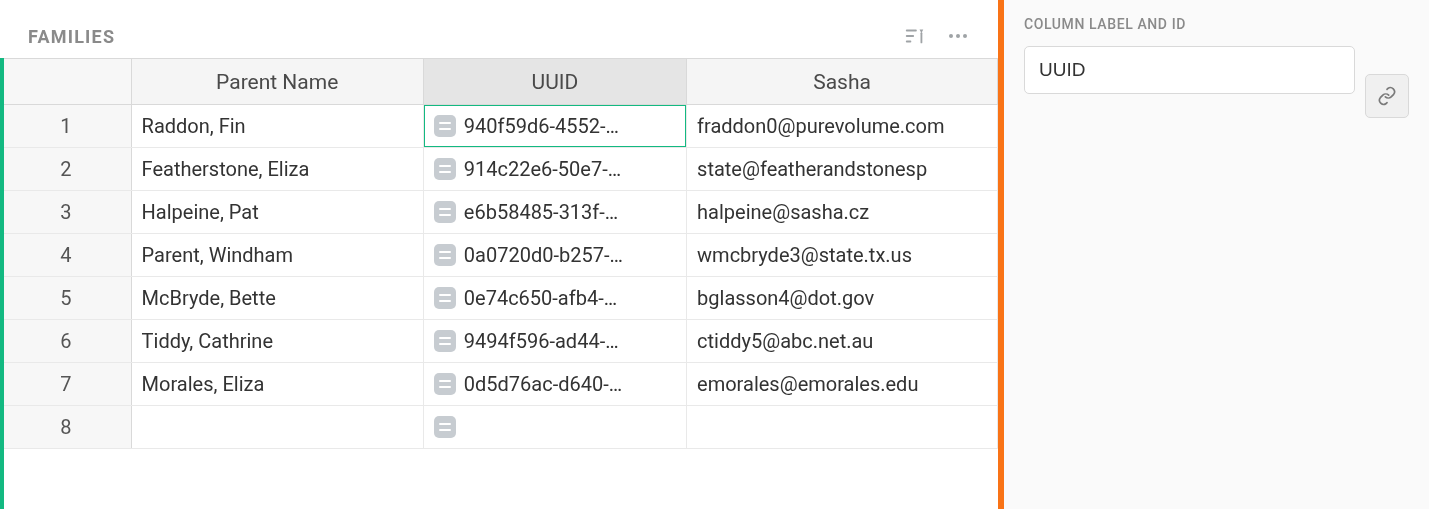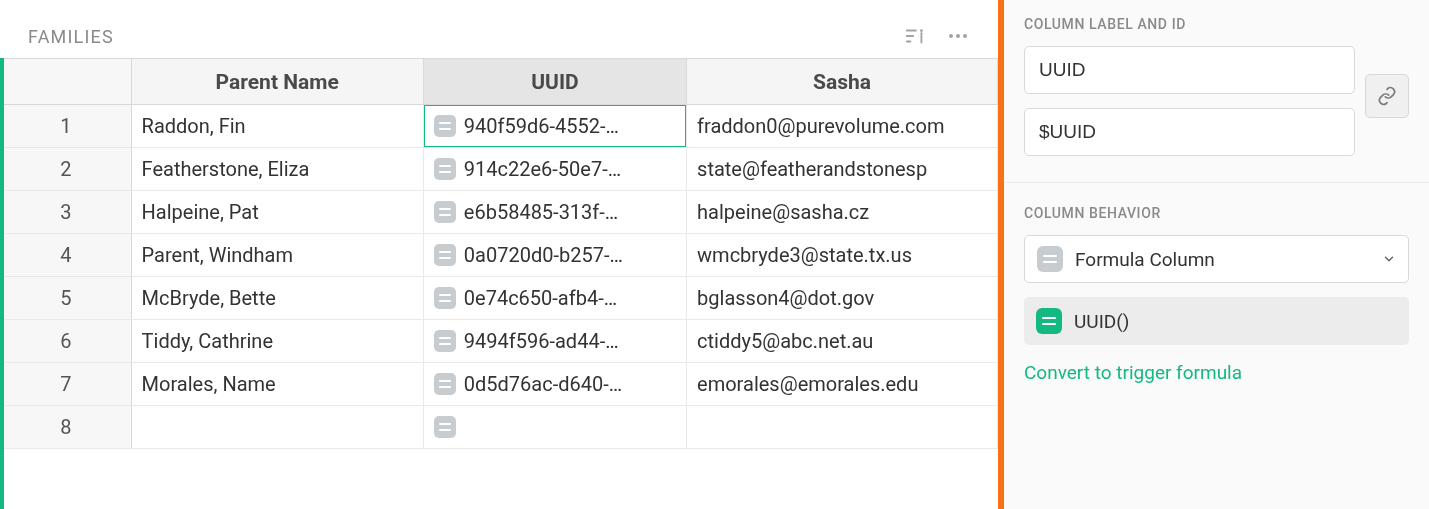--- a/index.html
+++ b/index.html
@@ -1,30 +1,30 @@
 <!DOCTYPE html>
 <html><head>
 <meta charset="utf-8">
 <style>
   * { box-sizing: border-box; margin: 0; padding: 0; }
   html, body { width: 1429px; height: 509px; font-family: -apple-system, BlinkMacSystemFont, "Segoe UI", Roboto, Arial, sans-serif; color: #333; background: #fff; overflow: hidden; }
   .app { display: flex; width: 100%; height: 100%; }
   .main { flex: 0 0 998px; display: flex; flex-direction: column; padding: 24px 0 0 0; }
   .sidebar { flex: 1; border-left: 6px solid #f97316; background: #fafafa; padding: 16px 0; overflow-y: auto; }
   .tbl-hdr { display: flex; align-items: center; justify-content: space-between; padding: 0 28px 10px 28px; }
-  .tbl-title { color: #8a8a8a; font-size: 18px; letter-spacing: 1.2px; font-weight: 400; }
+  .tbl-title { color: #8a8a8a; font-size: 18px; letter-spacing: 1.2px; font-weight: 700; }
   .tbl-ctrls { display: flex; gap: 20px; align-items: center; color: #9fa3a6; }
   .tbl-wrap { position: relative; flex: 1; }
   .green-bar { position: absolute; left: 0; top: 0; width: 4px; height: 100%; background: #13b981; }
   table { border-collapse: collapse; width: 100%; table-layout: fixed; }
   col.rownum { width: 126px; }
   col.cname { width: 282px; }
   col.cuuid { width: 254px; }
   col.cemail { width: 300px; }
-  th { background: #f5f5f5; font-weight: 700; font-size: 21px; color: #4a4a4a; height: 46px; border: 1px solid #d9d9d9; text-align: center; }
+  th { background: #f5f5f5; font-weight: 400; font-size: 21px; color: #4a4a4a; height: 46px; border: 1px solid #d9d9d9; text-align: center; }
   td { border: 1px solid #e9e9e9; height: 43px; font-size: 20px; padding: 0 10px; white-space: nowrap; overflow: hidden; text-overflow: clip; }
   td.rn { background: #f7f7f7; text-align: center; color: #555; border-right: 1px solid #d9d9d9; }
   th.rn { background: #f7f7f7; }
   .uuid-cell { display: flex; align-items: center; gap: 8px; }
   .tag-ico { width: 22px; height: 22px; flex: 0 0 22px; border-radius: 5px; background: #c7ccd1; position: relative; }
   .tag-ico::before, .tag-ico::after { content: ""; position: absolute; left: 5px; right: 5px; height: 2px; background: #fff; border-radius: 1px; }
   .tag-ico::before { top: 7px; }
   .tag-ico::after { bottom: 7px; }
   td.uuid-selected { position: relative; }
   td.uuid-selected::after { content: ""; position: absolute; inset: -1px; border: 2px solid #13b981; pointer-events: none; }
@@ -154,21 +154,21 @@
               <td>
                 <div class="uuid-cell">
                   <span class="tag-ico"></span>
                   <span class="ell">9494f596-ad44-…</span>
                 </div>
               </td>
               <td>ctiddy5@abc.net.au</td>
             </tr>
             <tr>
               <td class="rn">7</td>
-              <td>Morales, Name</td>
+              <td>Morales, Eliza</td>
               <td>
                 <div class="uuid-cell">
                   <span class="tag-ico"></span>
                   <span class="ell">0d5d76ac-d640-…</span>
                 </div>
               </td>
               <td>emorales@emorales.edu</td>
             </tr>
             <tr>
               <td class="rn">8</td>
@@ -185,42 +185,24 @@
       </table>
     </div>
   </div>
 
   <div class="sidebar">
     <div class="side-group">
       <div class="side-label">COLUMN LABEL AND ID</div>
       <div class="linked-row">
         <div class="linked-col">
           <input class="inp" value="UUID" style="">
-          <input class="inp" value="$UUID" style="">
         </div>
         <div class="linkbtn icon-btn">
           <svg width="20" height="20" viewBox="0 0 24 24" fill="none" stroke="#7a7a7a" stroke-width="2" stroke-linecap="round">
             <path d="M10 13a5 5 0 0 0 7 0l3-3a5 5 0 0 0-7-7l-1 1"></path>
             <path d="M14 11a5 5 0 0 0-7 0l-3 3a5 5 0 0 0 7 7l1-1"></path>
           </svg>
         </div>
       </div>
     </div>
 
-    <div class="side-group">
-      <div class="side-label">COLUMN BEHAVIOR</div>
-      <div class="select">
-        <span class="chip-ico"></span>
-        <span>Formula Column</span>
-        <span class="chev">
-          <svg width="14" height="14" viewBox="0 0 24 24" fill="none" stroke="#666" stroke-width="2.5" stroke-linecap="round">
-              <polyline points="6 9 12 15 18 9"></polyline>
-            </svg>
-        </span>
-      </div>
-      <div class="formula-box">
-        <span class="chip-ico green"></span>
-        <span>UUID()</span>
-      </div>
-      <div class="linkish">Convert to trigger formula</div>
-    </div>
   </div>
 </div>
 
 </body></html>

